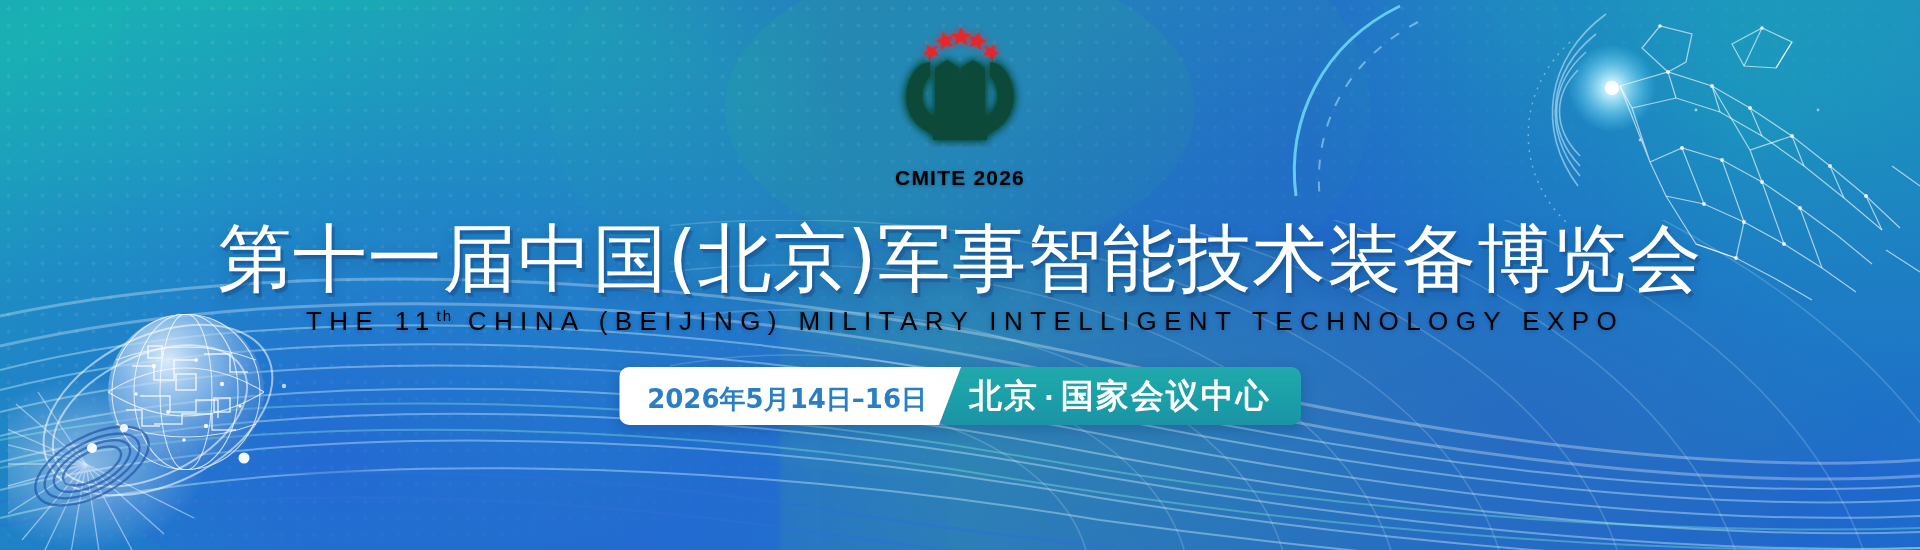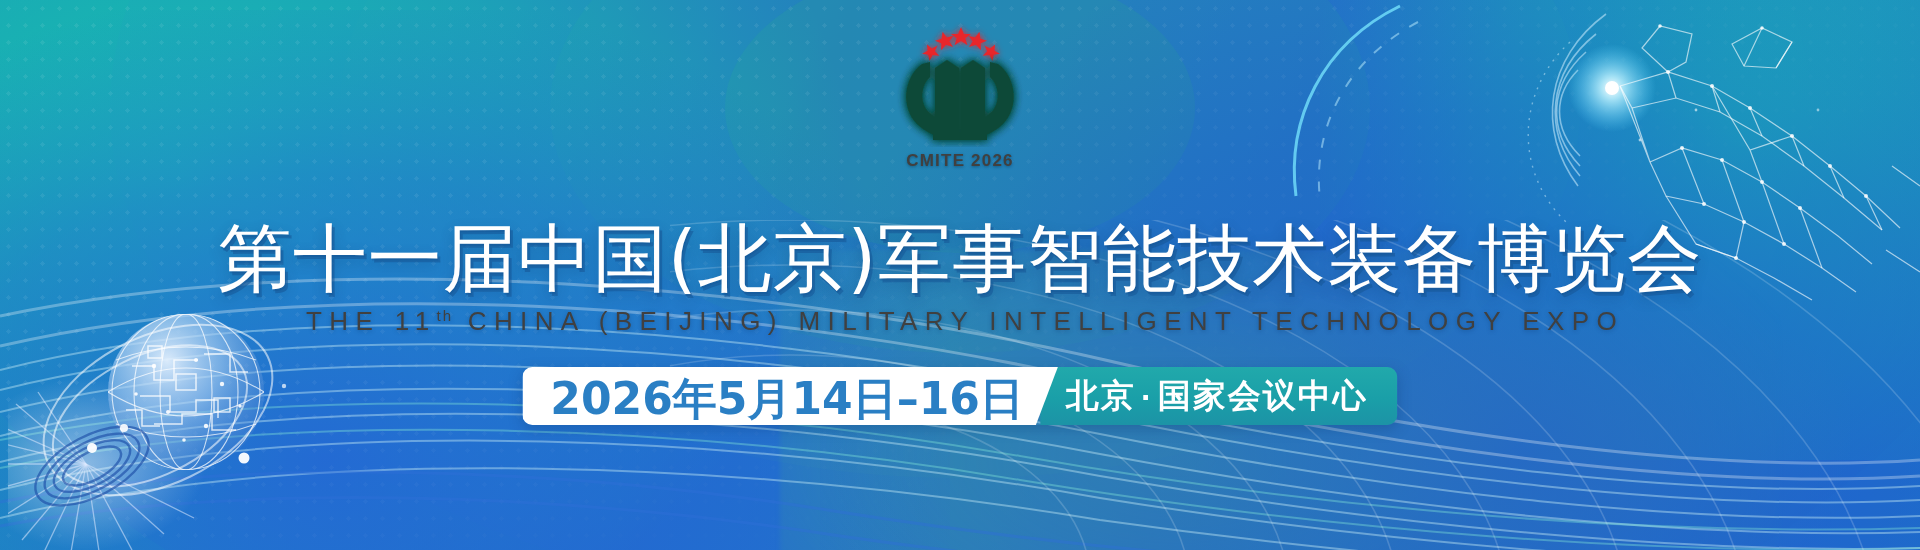--- a/index.html
+++ b/index.html
@@ -137,23 +137,23 @@
   .logo-block {
     position: absolute;
     left: 50%;
     top: 22px;
     transform: translateX(-50%);
     text-align: center;
     width: 320px;
   }
   .logo-mark { width: 150px; height: 125px; display: block; margin: 0 auto; }
   .logo-caption {
-    margin-top: 4px;
-    color: #404040;
-    font-size: 17px;
+    margin-top: 19px;
+    color: #000000;
+    font-size: 21px;
     font-weight: bold;
     letter-spacing: 1.2px;
     text-shadow: 0 1px 3px rgba(0,40,70,0.45);
   }
 
   .title-cn {
     position: absolute;
     left: 0; right: 0;
     top: 214px;
     text-align: center;
@@ -168,21 +168,21 @@
        1px 2px 0 rgba(22,86,150,0.45),
        0 6px 14px rgba(10,50,100,0.30);
     font-family: "DejaVu Sans", "Liberation Sans", sans-serif;
   }
 
   .title-en {
     position: absolute;
     left: 0; right: 0;
     top: 306px;
     text-align: center;
-    color: #404040;
+    color: #000000;
     font-size: 26px;
     font-weight: normal;
     letter-spacing: 7.4px;
     white-space: nowrap;
     text-shadow: 0 1px 4px rgba(10,50,100,0.35);
     padding-left: 10px;
   }
   .title-en sup {
     font-size: 15px;
     letter-spacing: 2px;
@@ -198,21 +198,21 @@
     height: 58px;
     display: flex;
     align-items: stretch;
     border-radius: 10px;
     overflow: hidden;
     box-shadow: 0 4px 14px rgba(8,45,95,0.25);
   }
   .pill-date {
     background: #ffffff;
     color: #2a7fc4;
-    font-size: 44px;
+    font-size: 26px;
     font-weight: bold;
     display: flex;
     align-items: center;
     padding: 7px 34px 0 28px;
     letter-spacing: 0px;
     white-space: nowrap;
     font-family: "DejaVu Sans", "Liberation Sans", sans-serif;
     position: relative;
     z-index: 2;
     clip-path: polygon(0 0, 100% 0, calc(100% - 22px) 100%, 0 100%);

